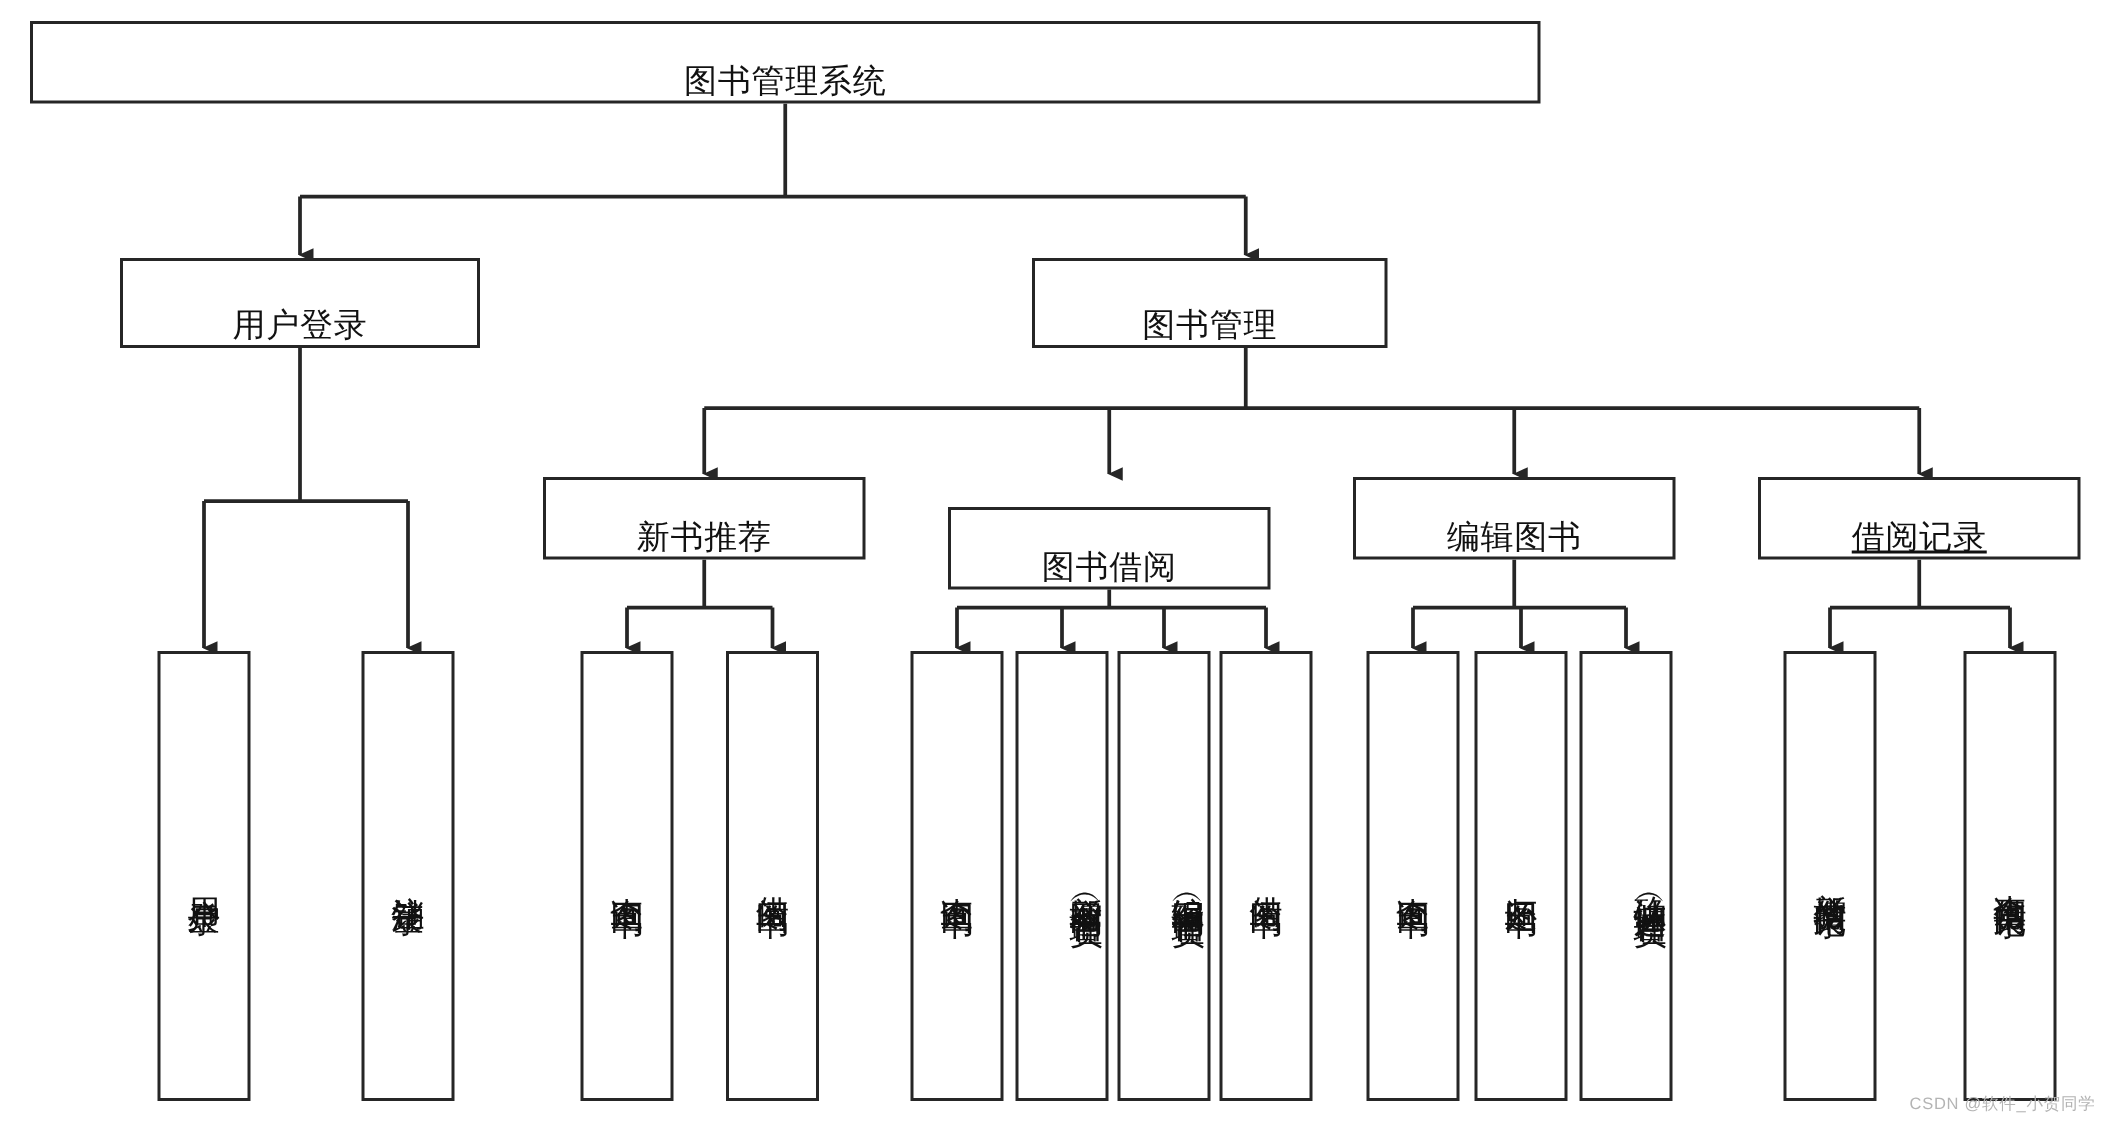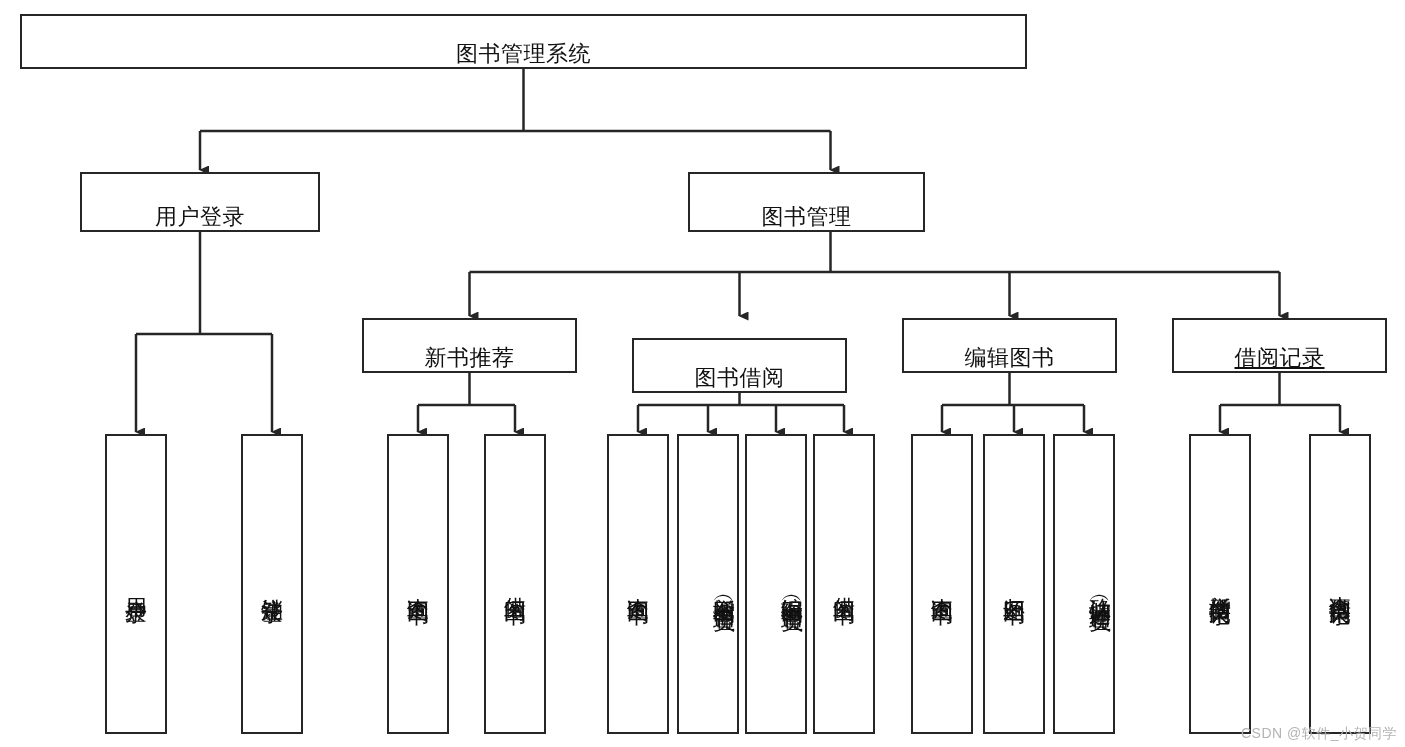--- a/index.html
+++ b/index.html
@@ -55,21 +55,21 @@
     padding-top: 0;
   }
   .node-label {
     display: block;
     white-space: pre-wrap;
   }
   #watermark {
     position: absolute;
     right: 8px;
     bottom: 4px;
-    font-size: 14px;
+    font-size: 11px;
     color: #b4b4b4;
     letter-spacing: 0.5px;
     white-space: nowrap;
     pointer-events: none;
     margin-top: 32px;
   }
 </style>
 </head>
 <body>
 

